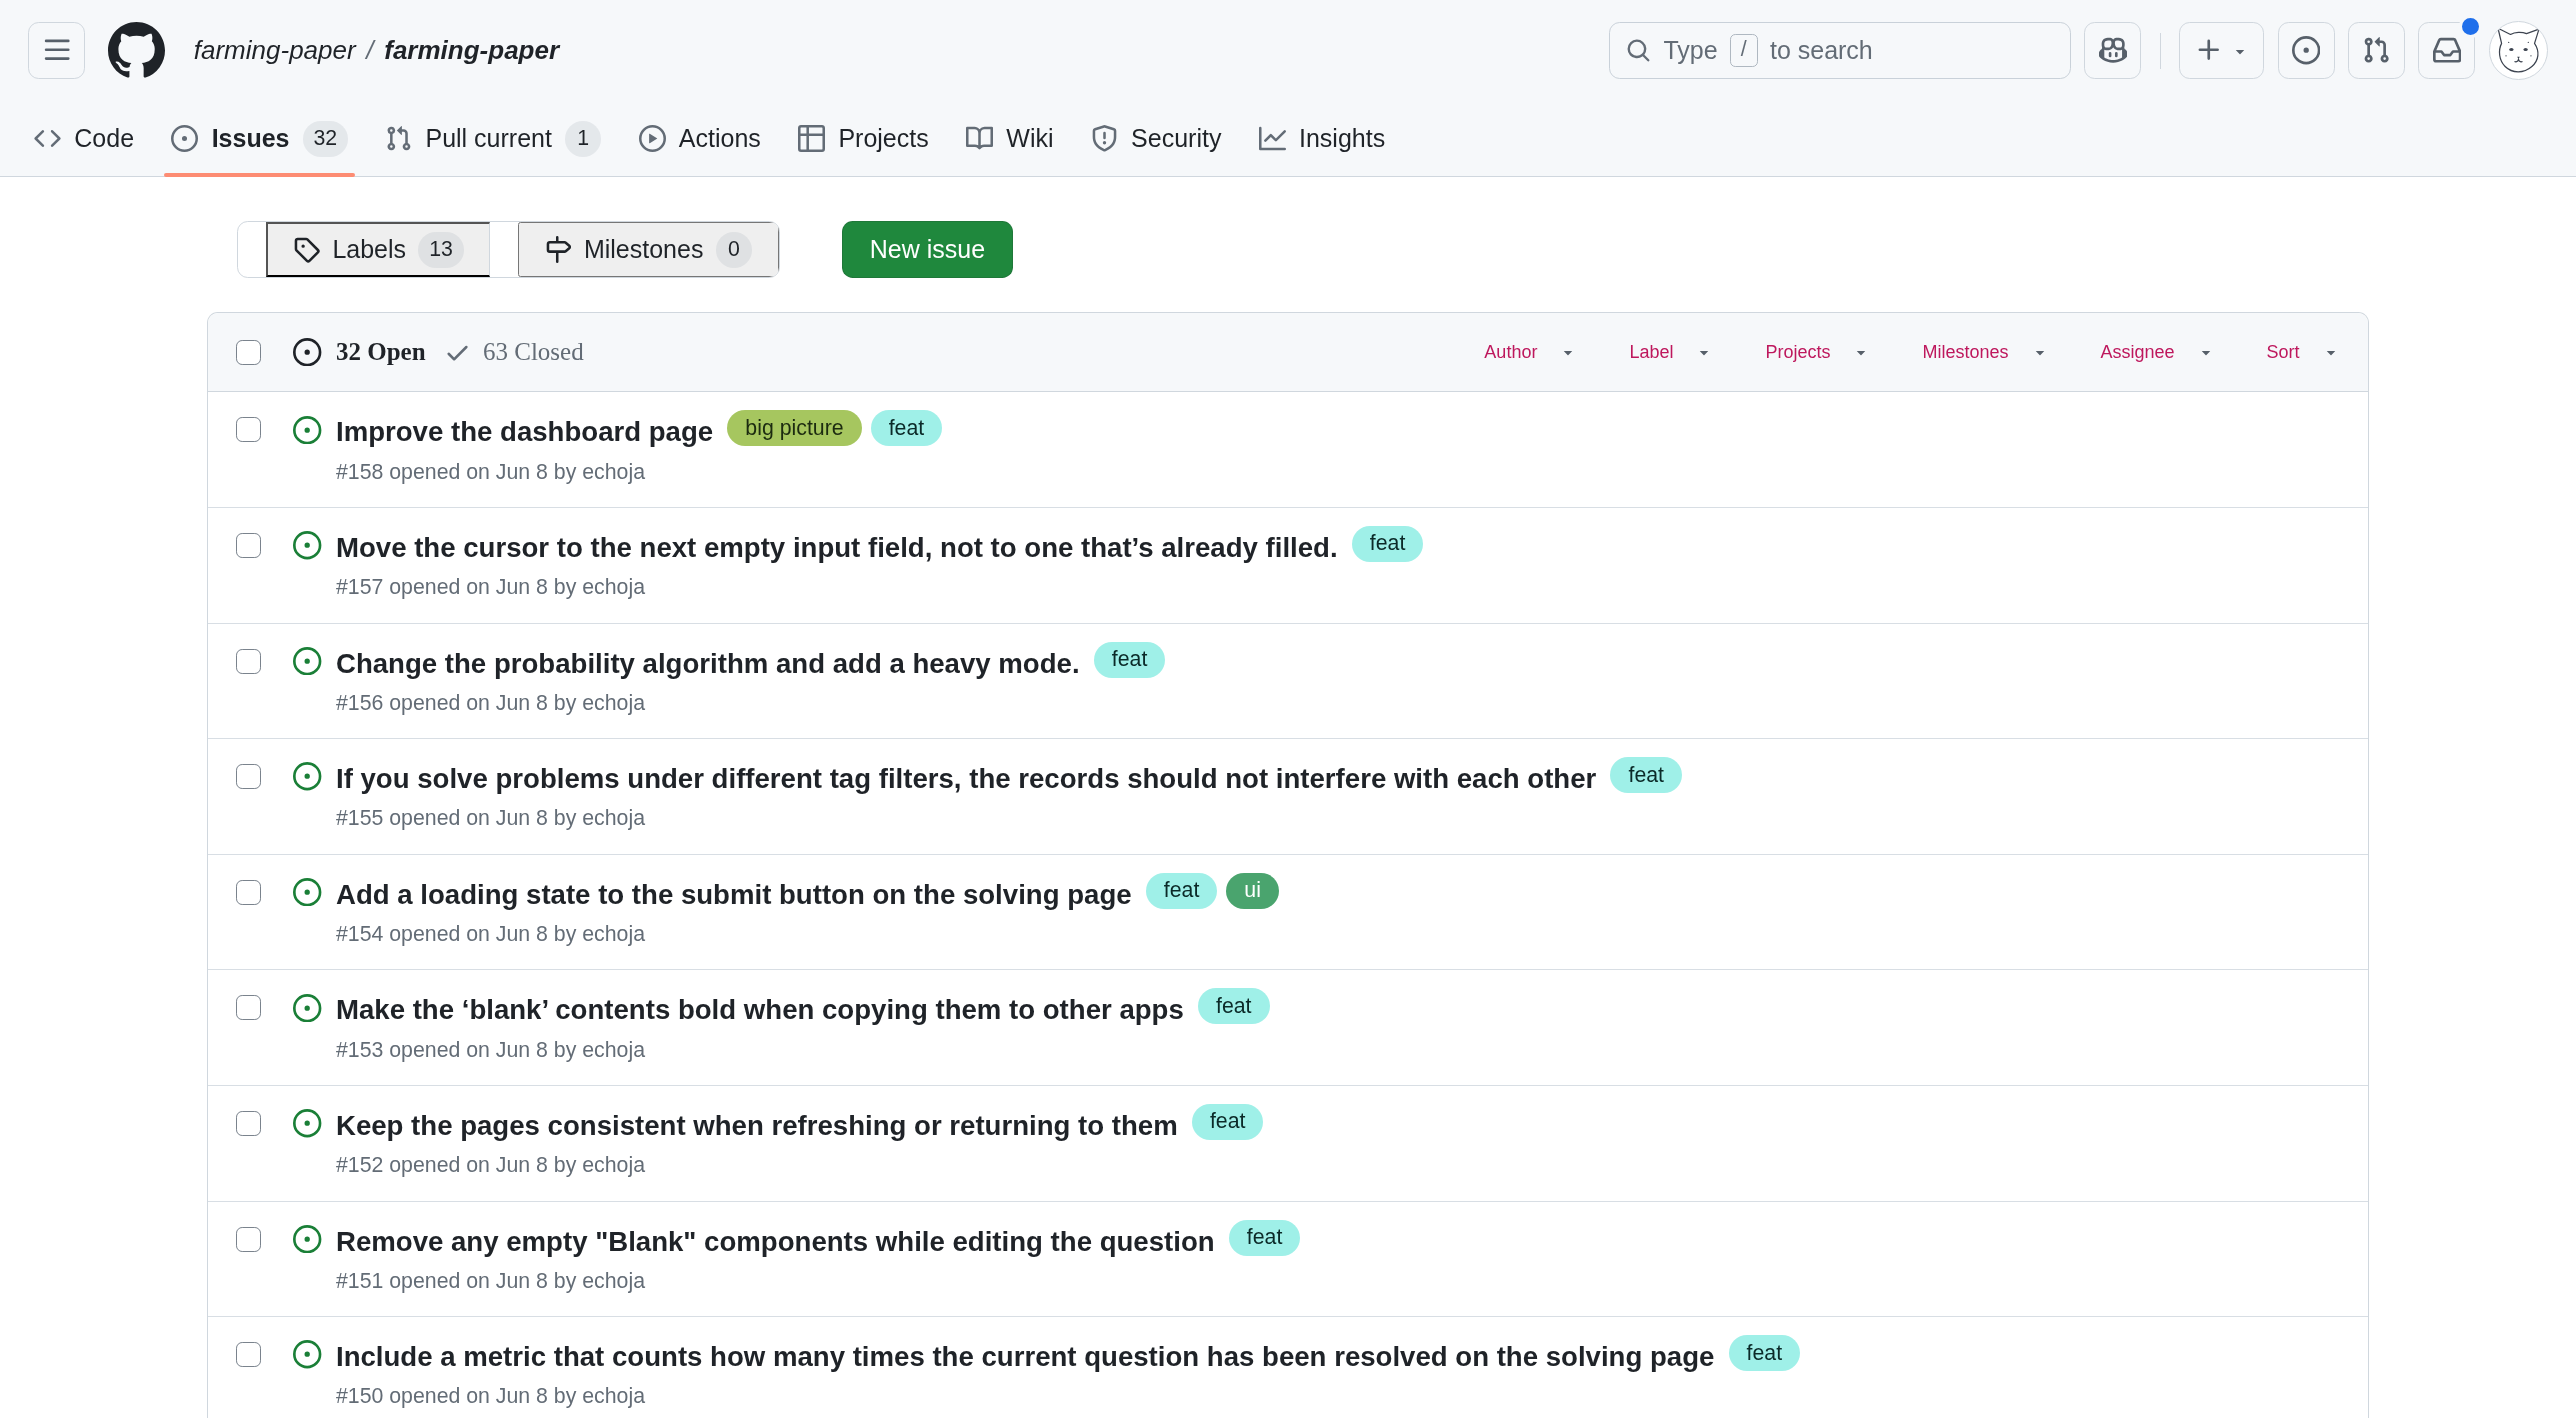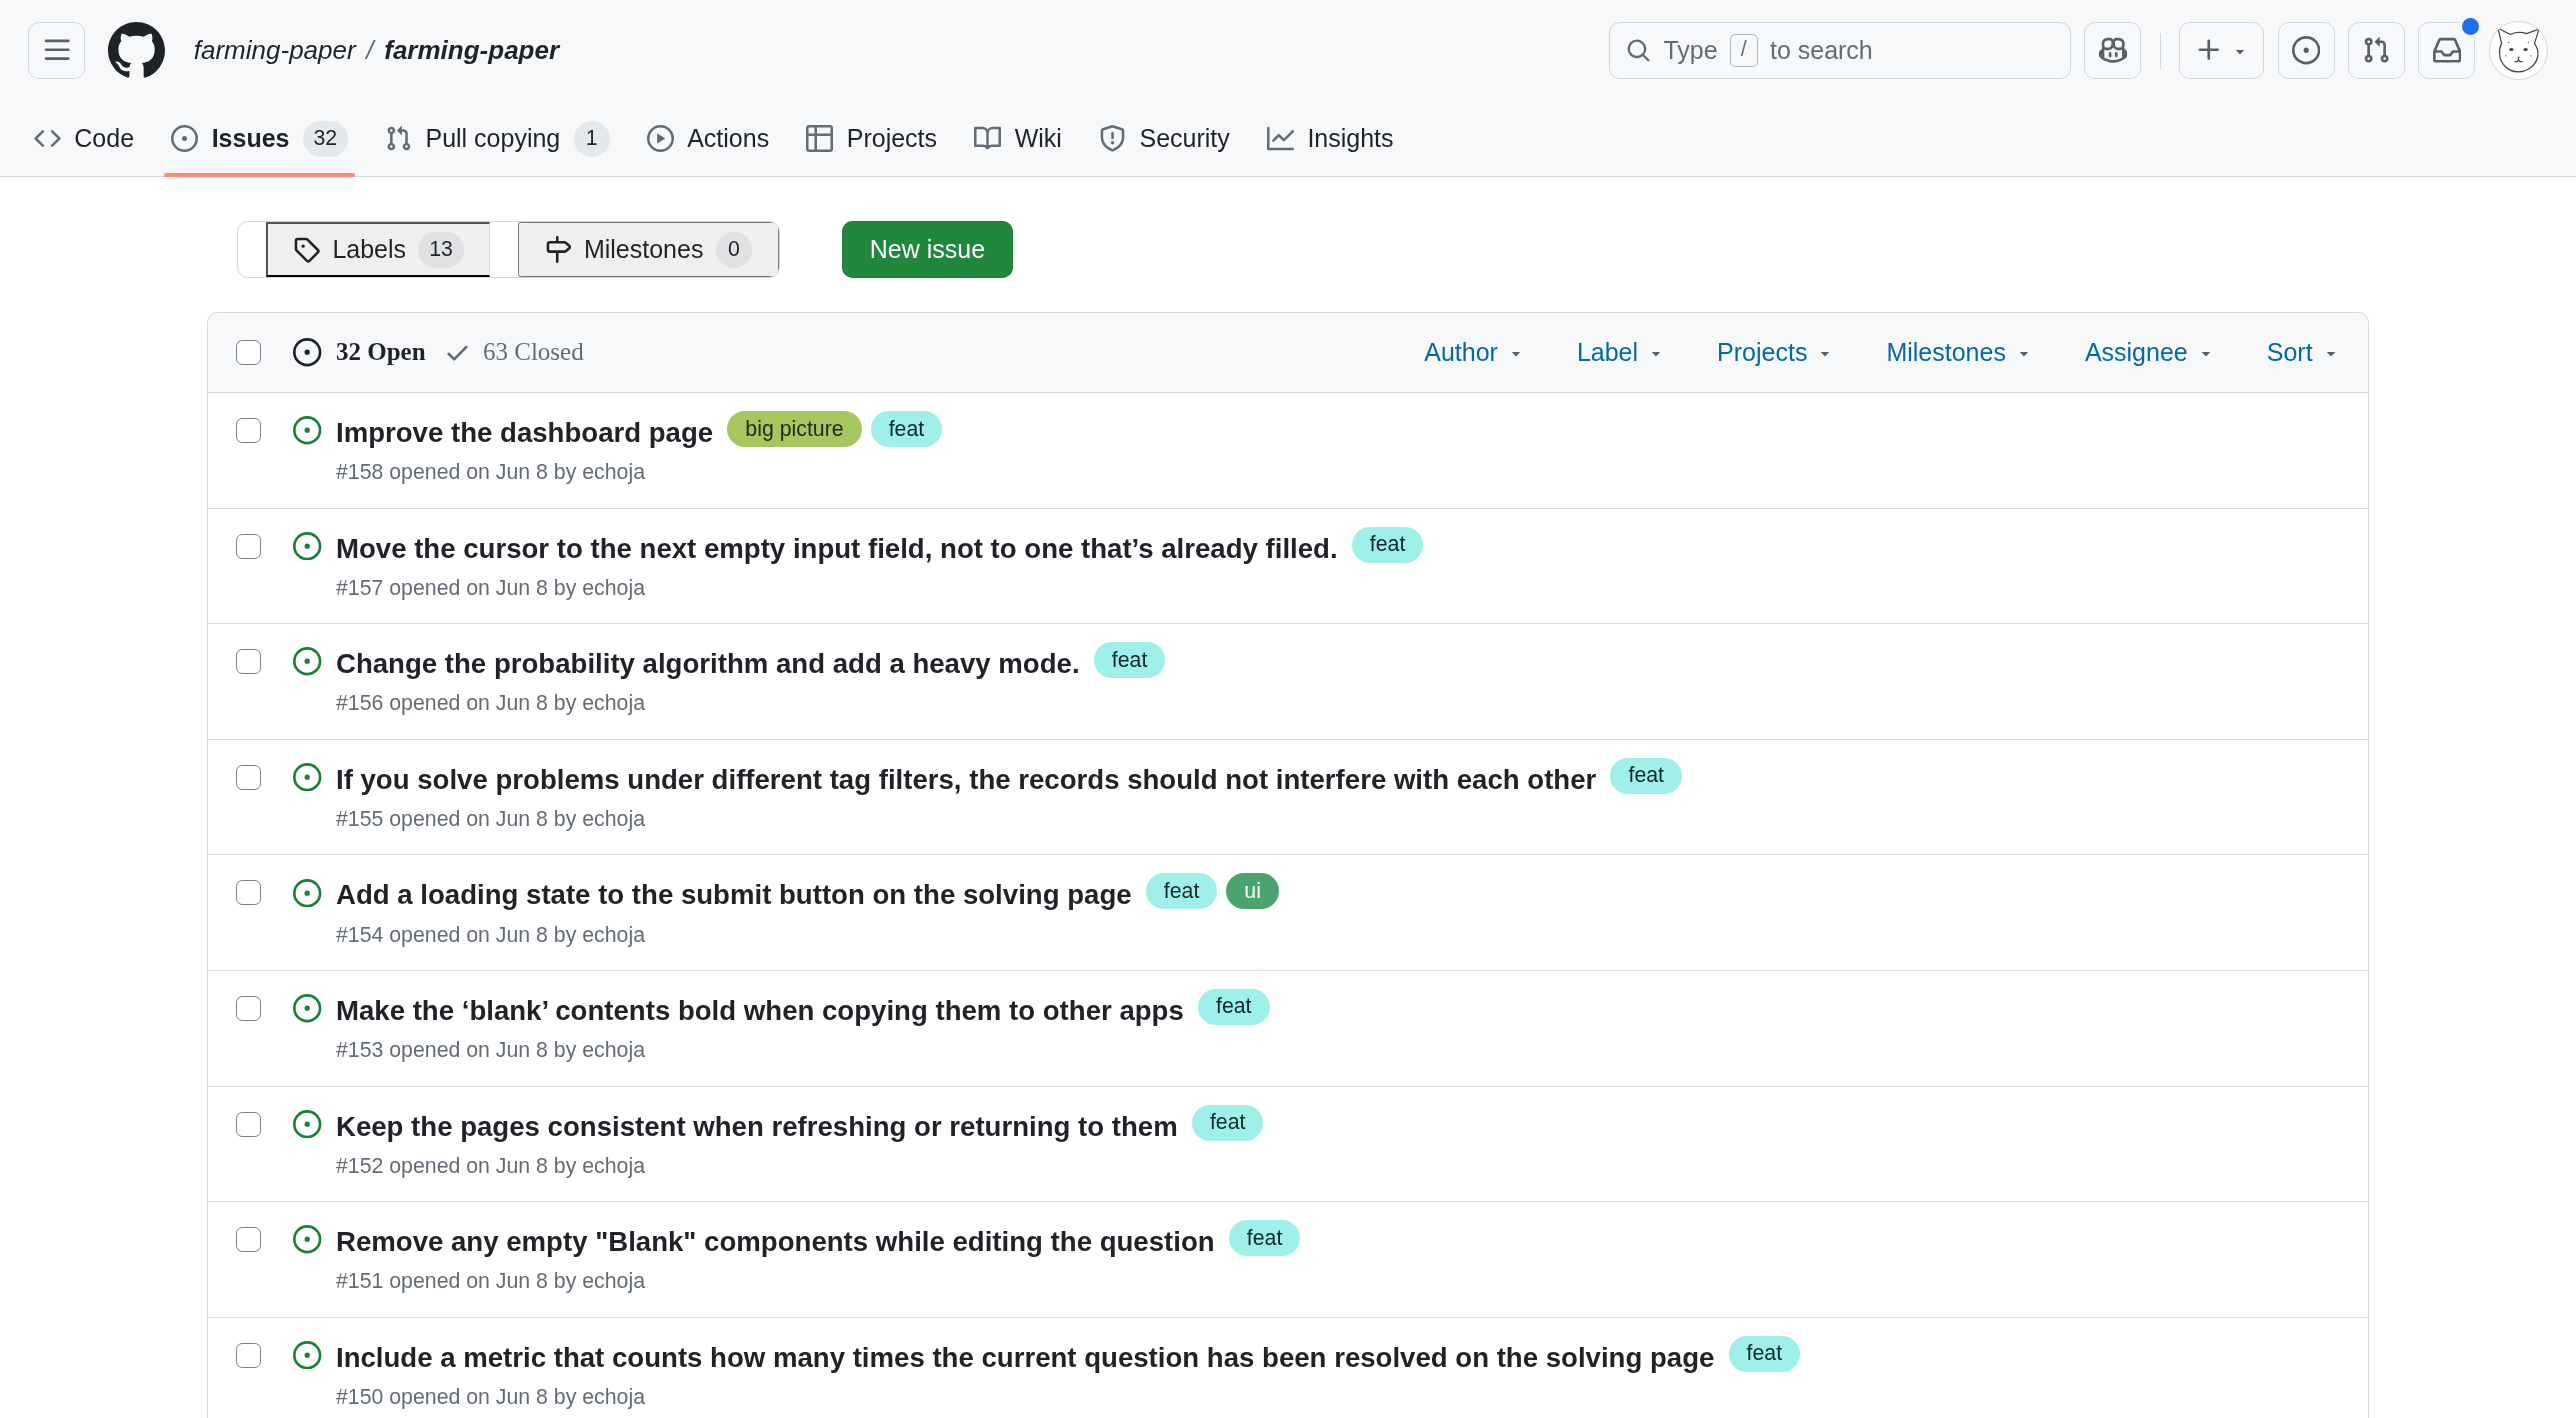--- a/index.html
+++ b/index.html
@@ -68,21 +68,21 @@
   .list-header { display:flex; align-items:center; background:#f6f8fa; border-bottom:0.9px solid #d0d7de;
     border-radius:10.7px 10.7px 0 0; padding:25px 28.4px; }
   .checkbox { width:25px; height:25px; border:1.8px solid #7a838d; border-radius:6.2px; background:#ffffff;
     flex:none; cursor:pointer; }
   .state-toggle { display:flex; align-items:flex-start; gap:18px; margin-left:32px;font-family:Liberation Serif, serif; }
   .open-item { display:flex; align-items:center; gap:14.2px; font-size:25px; font-weight:700; color:#1f2328; cursor:pointer; }
   .open-item .st-icon { font-size:28.4px; display:flex; }
   .closed-item { display:flex; align-items:center; gap:12.4px; font-size:25px; color:#636c76; cursor:pointer; }
   .closed-item .st-icon { font-size:27px; display:flex; }
   .list-filters { margin-left:auto; display:flex; align-items:center; gap:52px; }
-  .lf-item { display:flex; align-items:center; gap:9px; font-size:25px; color:#0369a1; cursor:pointer; }
+  .lf-item { display:flex; align-items:center; gap:22px; font-size:18px; color:#be185d; cursor:pointer; }
 
   .issue-row { display:flex; padding:18px 28.4px 21.3px; }
   .issue-row + .issue-row { border-top:0.9px solid #d8dee4; }
   .issue-row .checkbox { margin-top:7.1px; }
   .row-state { margin:5.3px 0 0 32px; color:#1a7f37; font-size:28.4px; flex:none; display:flex; }
   .row-main { margin-left:14.2px; flex:1; min-width:0; }
   .row-title-line { display:flex; align-items:flex-start; flex-wrap:wrap; }
   .issue-title { font-size:27.6px; font-weight:700; color:#1f2328; line-height:43px; cursor:pointer; }
   .row-labels { display:inline-flex; gap:9px; margin-left:14.2px; }
   .issue-label { display:inline-flex; align-items:center; height:36px; padding:0 18px; border-radius:18px;
@@ -205,21 +205,21 @@
     <span class="tab-label">Issues</span>
     <span class="count-pill tab-count">32</span>
   </a>
 
   <a class="tab">
     <span class="tab-icon">
           <svg viewBox="0 0 16 16" aria-hidden="true">
             <path d="M1.5 3.25a2.25 2.25 0 1 1 3 2.122v5.256a2.251 2.251 0 1 1-1.5 0V5.372A2.25 2.25 0 0 1 1.5 3.25Zm5.677-.177L9.573.677A.25.25 0 0 1 10 .854V2.5h1A2.5 2.5 0 0 1 13.5 5v5.628a2.251 2.251 0 1 1-1.5 0V5a1 1 0 0 0-1-1h-1v1.646a.25.25 0 0 1-.427.177L7.177 3.427a.25.25 0 0 1 0-.354ZM3.75 2.5a.75.75 0 1 0 0 1.5.75.75 0 0 0 0-1.5Zm0 9.5a.75.75 0 1 0 0 1.5.75.75 0 0 0 0-1.5Zm8.25.75a.75.75 0 1 0 1.5 0 .75.75 0 0 0-1.5 0Z"></path>
           </svg>
         </span>
-    <span class="tab-label">Pull copying</span>
+    <span class="tab-label">Pull current</span>
     <span class="count-pill tab-count">1</span>
   </a>
 
   <a class="tab">
     <span class="tab-icon">
           <svg viewBox="0 0 16 16" aria-hidden="true">
             <path d="M8 0a8 8 0 1 1 0 16A8 8 0 0 1 8 0ZM1.5 8a6.5 6.5 0 1 0 13 0 6.5 6.5 0 0 0-13 0Zm4.879-2.773 4.264 2.559a.25.25 0 0 1 0 .428l-4.264 2.559A.25.25 0 0 1 6 10.559V5.442a.25.25 0 0 1 .379-.215Z"></path>
           </svg>
         </span>
     <span class="tab-label">Actions</span>

